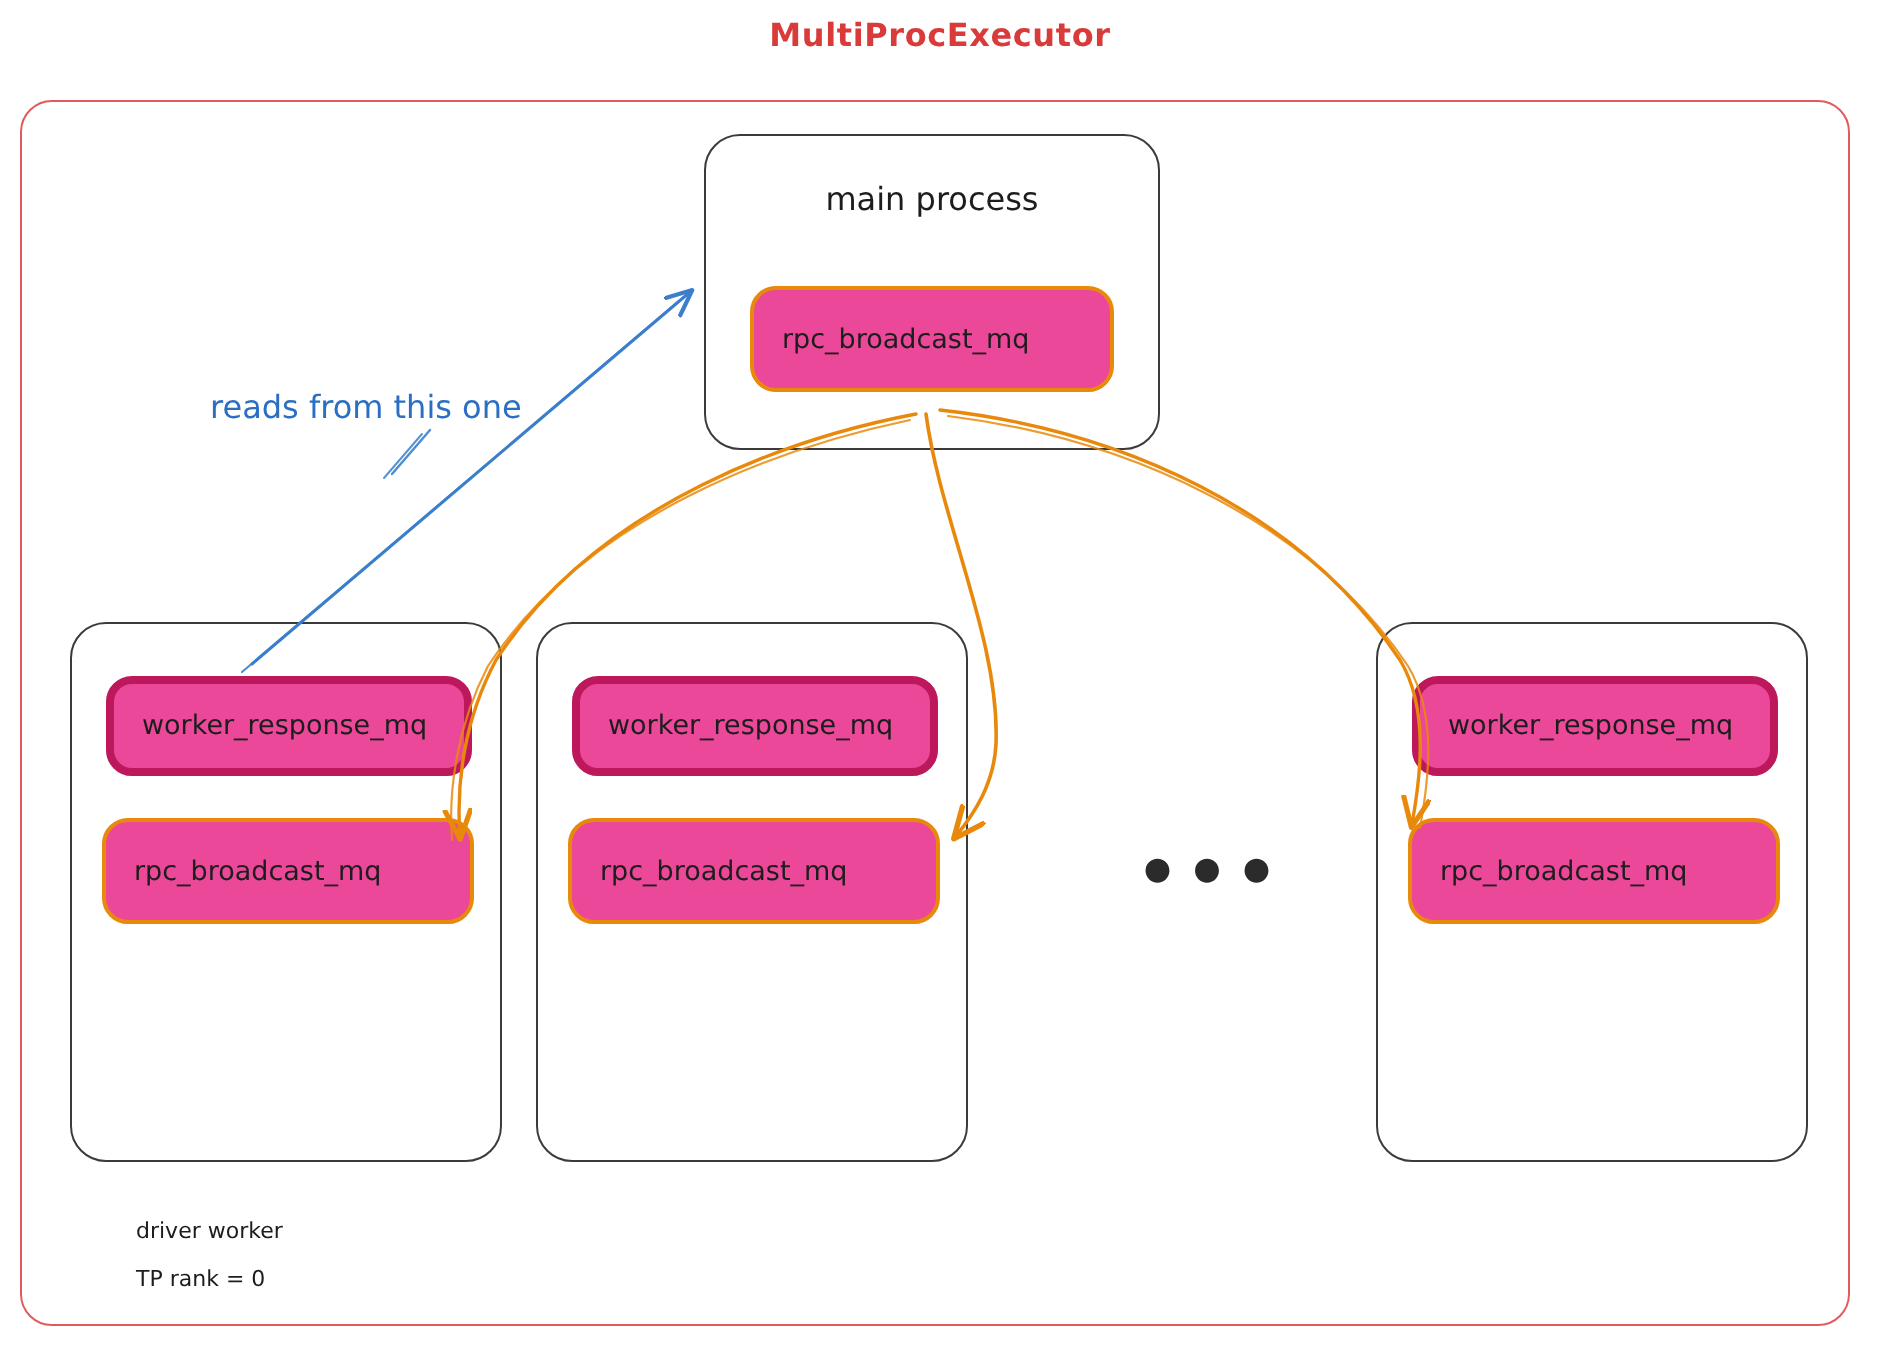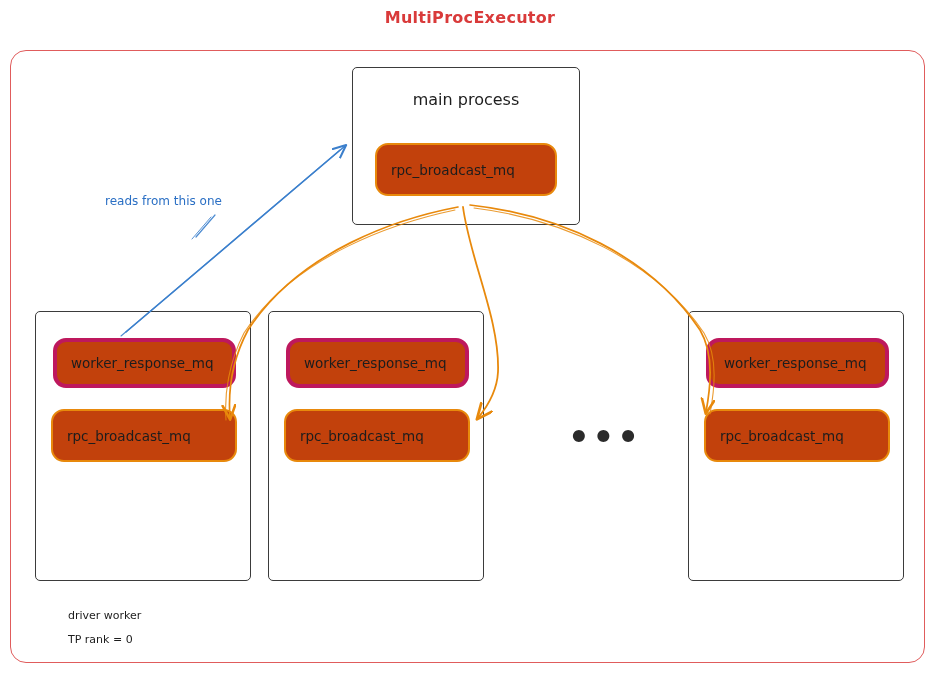--- a/index.html
+++ b/index.html
@@ -40,29 +40,29 @@
     border: 1.6px solid #e05c5c;
     border-radius: 16px;
     box-sizing: border-box;
     background: transparent;
   }
 
   
   .proc-box {
     position: absolute;
     border: 1.7px solid #3b3b3b;
-    border-radius: 5px;
+    border-radius: 18px;
     box-sizing: border-box;
     background: #ffffff;
   }
   .mq-box {
     position: absolute;
     border-radius: 13px;
     box-sizing: border-box;
-    background: #c2410c;
+    background: #ec4899;
     display: flex;
     align-items: center;
     padding-left: 14px;
   }
   .mq-box.blue   { border: 4px solid #be185d; }
   .mq-box.orange { border: 2.6px solid #e8890c; }
 
   .mq-label {
     font-size: 13.5px;
     color: #1d1d1d;
@@ -139,21 +139,21 @@
     line-height: 24px;
     color: #1d1d1d;
     white-space: pre-line;
   }
 
   
   #reads-note {
     position: absolute;
     left: 105px;
     top: 194px;
-    font-size: 12px;
+    font-size: 16px;
     color: #2a6fc4;
     white-space: nowrap;
   }
 
   
   #arrows {
     position: absolute;
     left: 0;
     top: 0;
     width: 940px;

